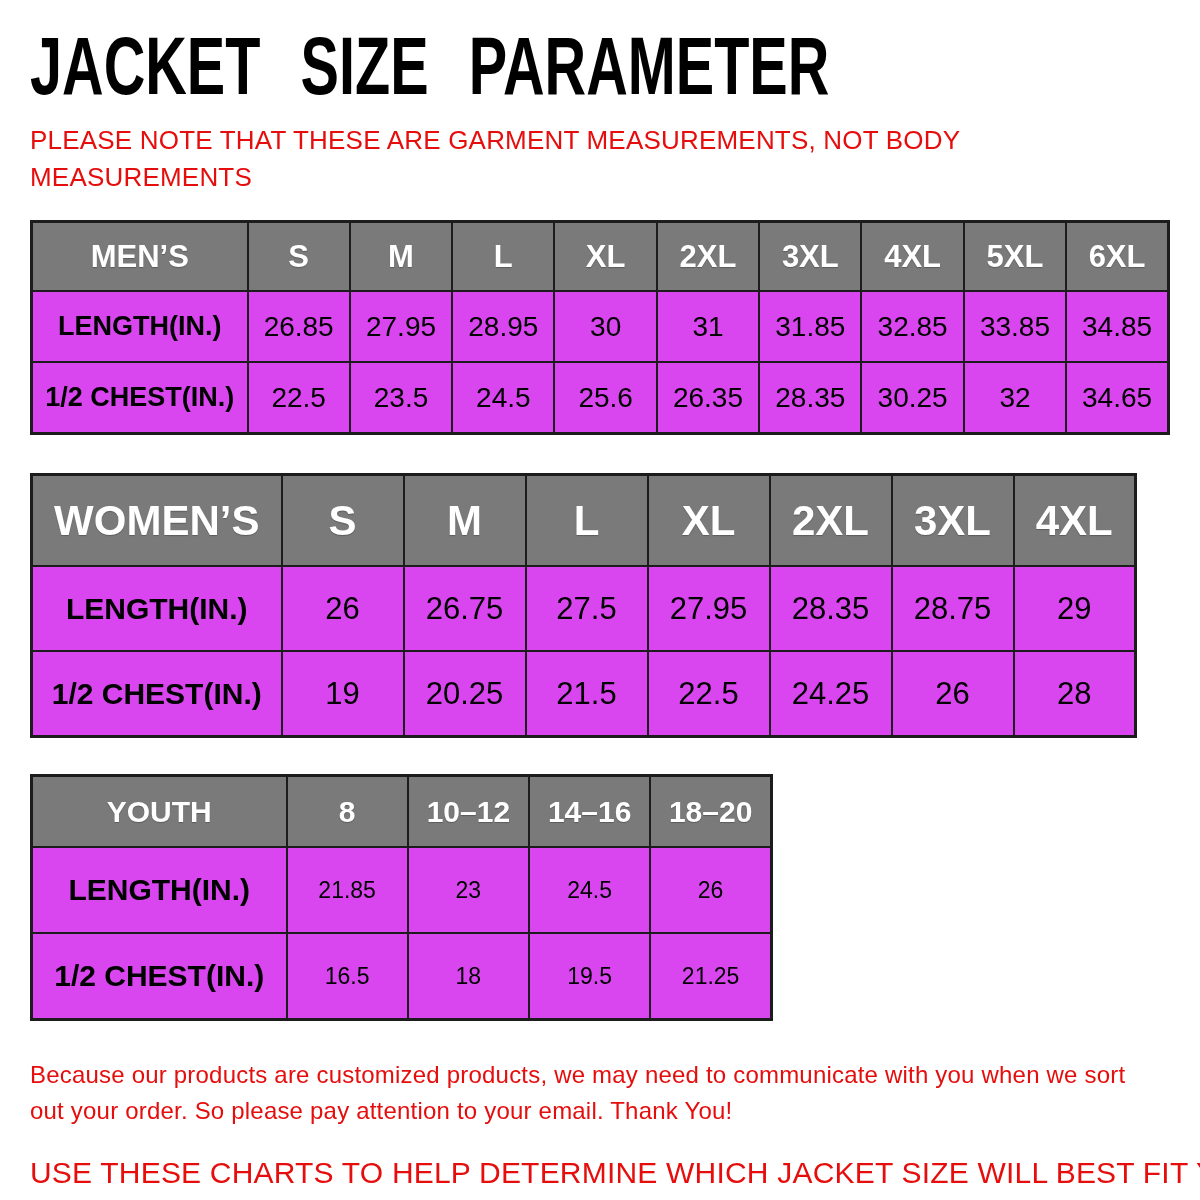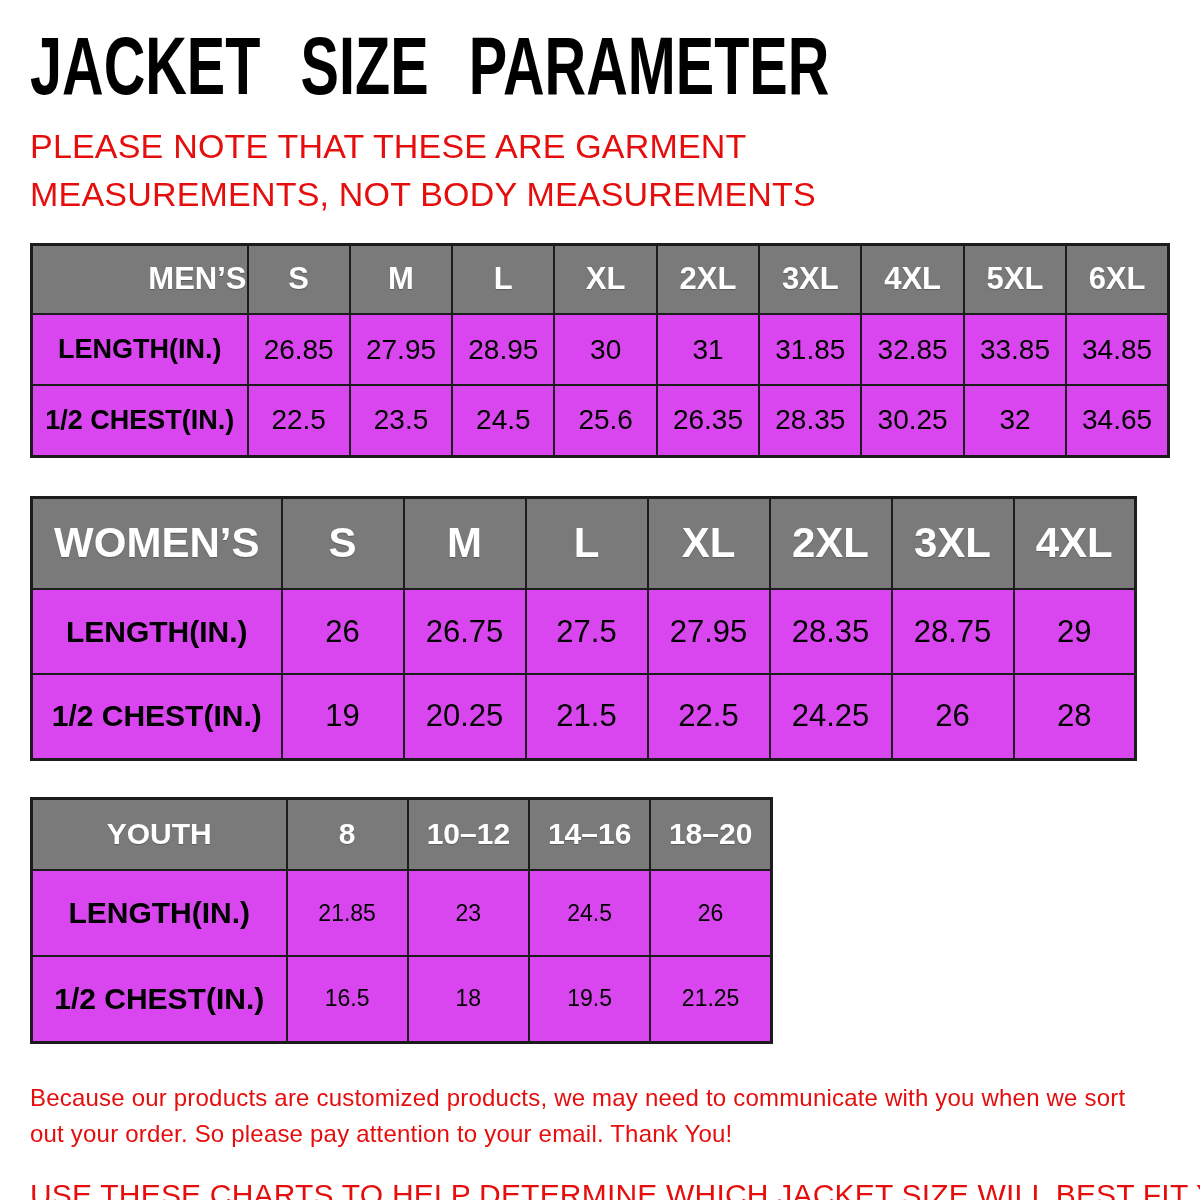--- a/index.html
+++ b/index.html
@@ -28,21 +28,21 @@
     white-space:nowrap;
     transform:scaleX(0.72) scaleY(1.02);
     transform-origin:left center;
     color:#000;
   }
 
   p.note{
     margin:16px 9px 0 0;
     max-width:935px;
     color:var(--red);
-    font-size:34px;
+    font-size:26px;
     line-height:1.42;
     letter-spacing:0.2px;
   }
 
   table.size-table{
     border-collapse:collapse;
     table-layout:fixed;
     text-align:center;
     border:3px solid var(--border-dark);
   }
@@ -57,21 +57,21 @@
     font-weight:bold;
     text-shadow:0 1px 1px rgba(0,0,0,0.25);
   }
   table.size-table td{background:#d946ef;}
   table.size-table td.rowlabel{font-weight:bold;}
 
   
   .t-men{width:1140px;margin-top:24px;}
   .t-men thead th{height:70px;font-size:31px;}
   .t-men td{height:71px;font-size:28px;}
-  .t-men th:first-child{width:216px;text-align:right;}
+  .t-men th:first-child{width:216px;}
   .t-men td.rowlabel{font-size:27px;}
 
   
   .t-women{width:1107px;margin-top:38px;}
   .t-women thead th{height:92px;font-size:42px;}
   .t-women td{height:85px;font-size:31px;}
   .t-women th:first-child{width:250px;}
   .t-women td.rowlabel{font-size:30px;}
 
   

